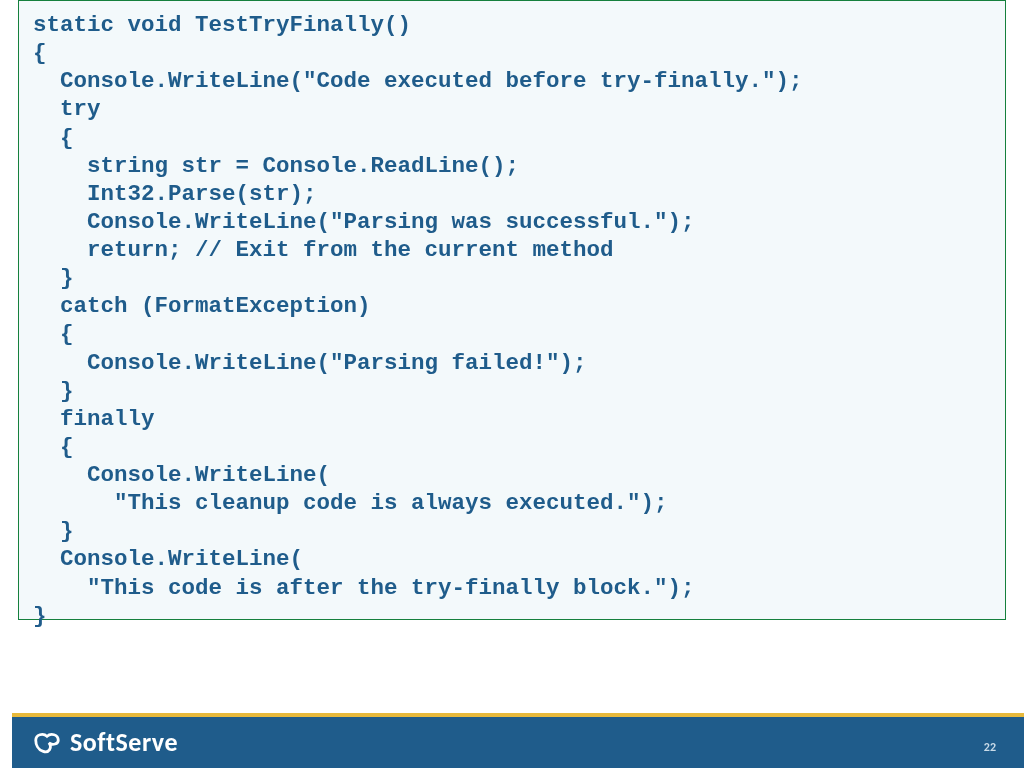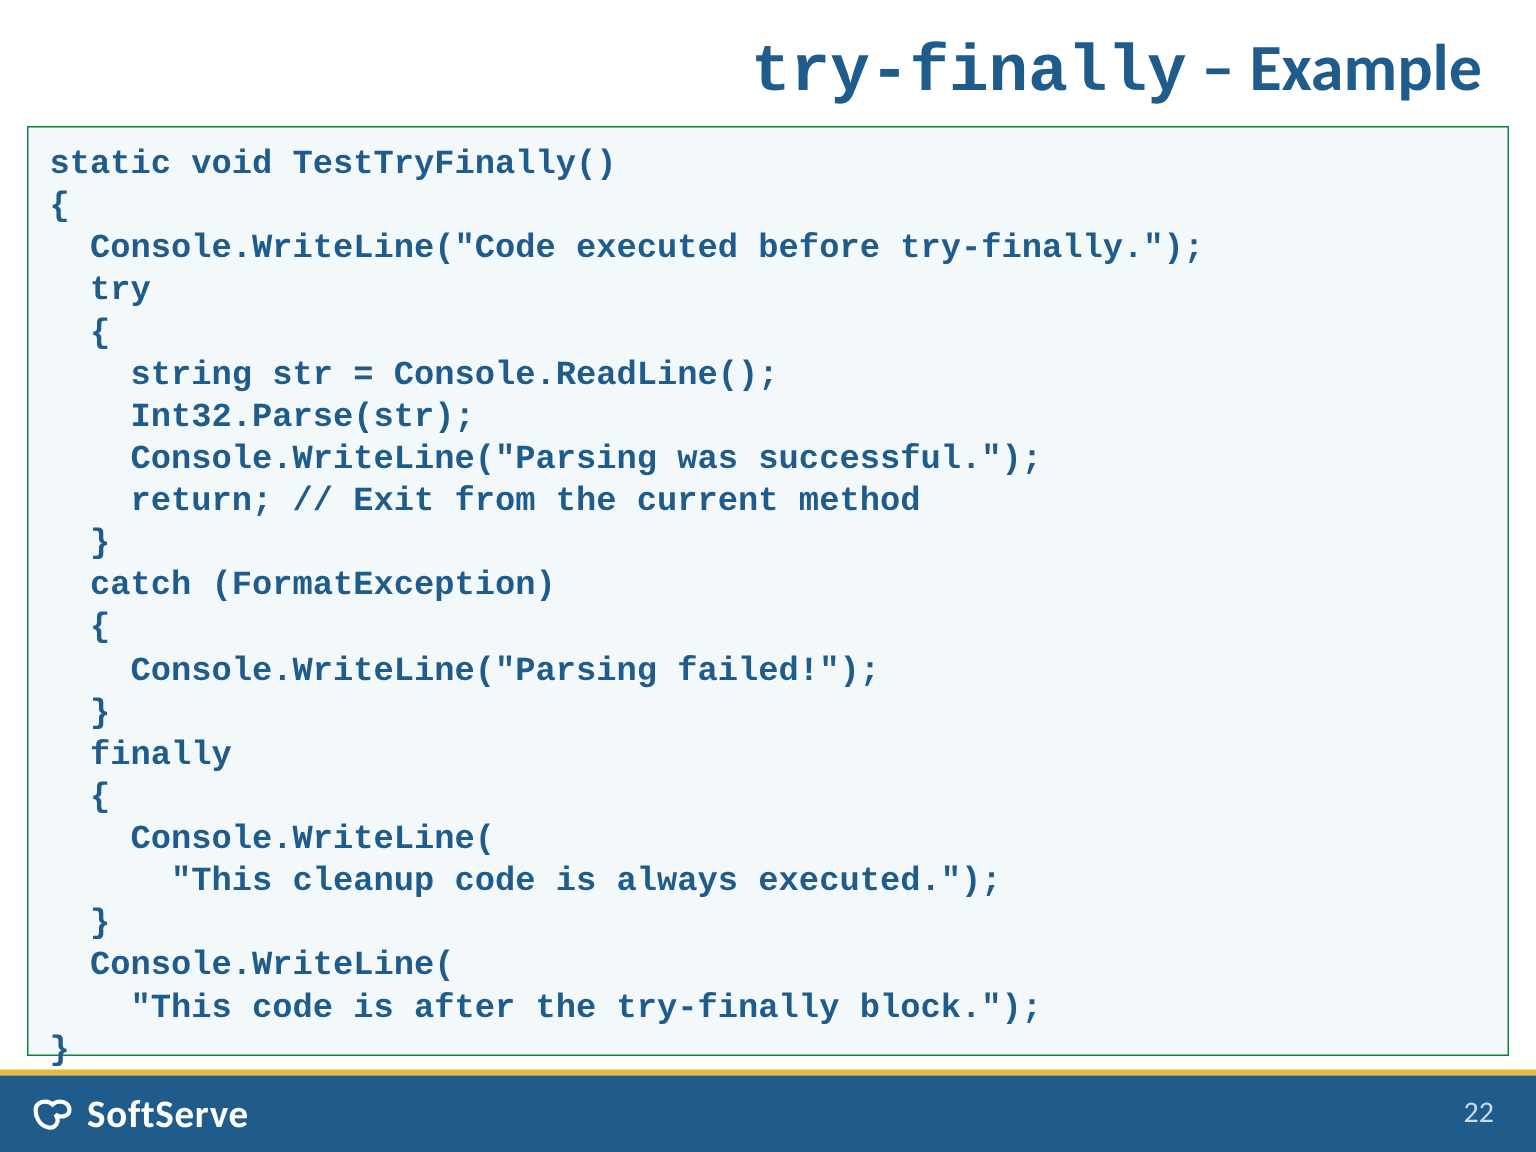--- a/index.html
+++ b/index.html
@@ -31,21 +31,21 @@
   pre.code {
     font-family: Consolas, "Courier New", monospace;
     font-size: 22.5px;
     line-height: 1.25;
     color: #1f5c8b;
     font-weight: 700;
     white-space: pre;
   }
   .footer {
     position: absolute;
-    left: 0; right: 0; bottom: 0;
+    left: 12px; right: 0; bottom: 0;
     height: 54px;
     padding-left: 32px;
   }
   .footer-stripe-yellow {
     position: absolute;
     left: 0; right: 0; bottom: 51px;
     height: 4px;
     background: #e7b93b;
   }
   .footer-stripe-blue {
@@ -69,32 +69,29 @@
   .brand .logo-icon {
     width: 30px; height: 30px;
     display: inline-flex;
     align-items: center; justify-content: center;
   }
   .page-num {
     position: absolute;
     right: 28px;
     bottom: 14px;
     color: #c9dbe8;
-    font-size: 20px;
-    font-weight: 400;
+    font-size: 12px;
+    font-weight: 700;
   }
 </style>
 </head>
 <body>
 
 <div class="slide">
 
-  <div class="title">
-    <span class="mono">try-finally</span><span> – </span><span>Example</span>
-  </div>
 
   <div class="code-box">
     <pre class="code">static void TestTryFinally()
 {
   Console.WriteLine("Code executed before try-finally.");
   try
   {
     string str = Console.ReadLine();
     Int32.Parse(str);
     Console.WriteLine("Parsing was successful.");

